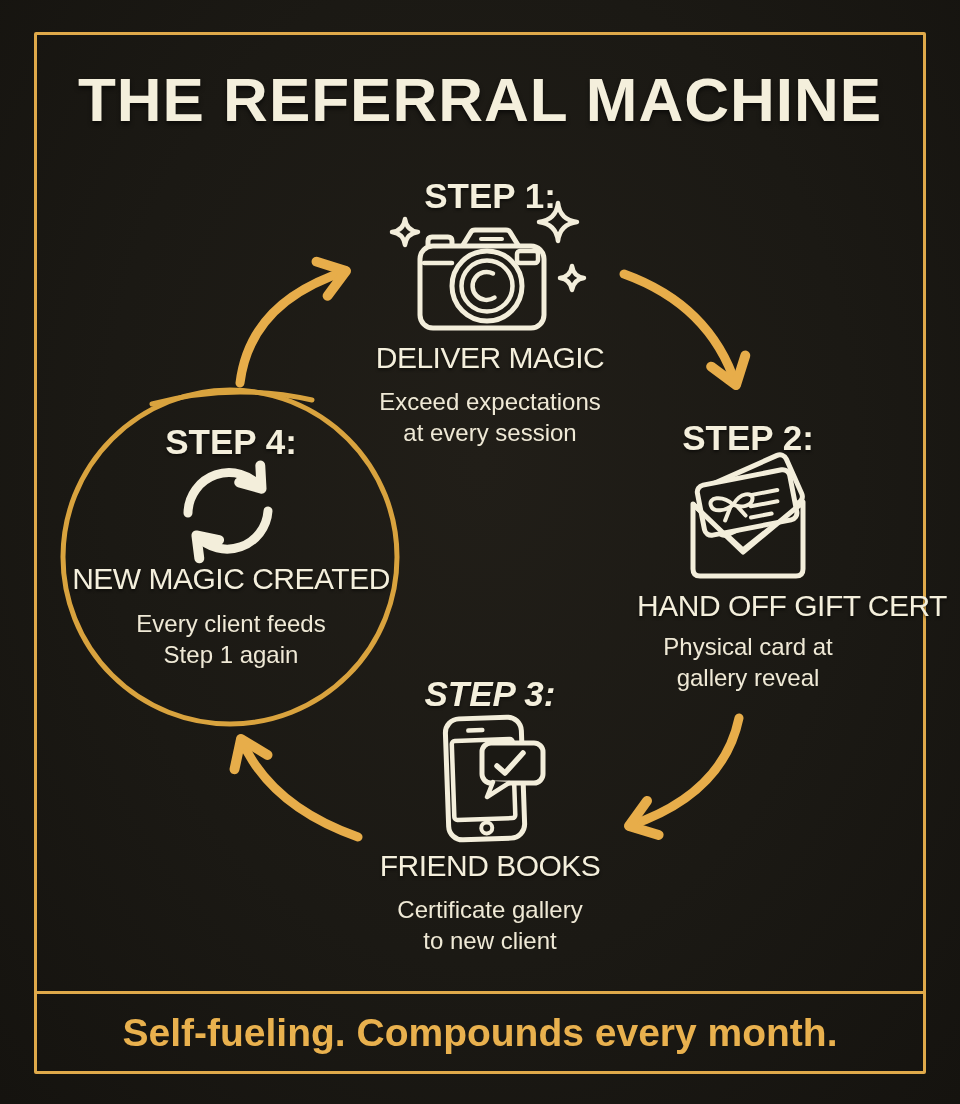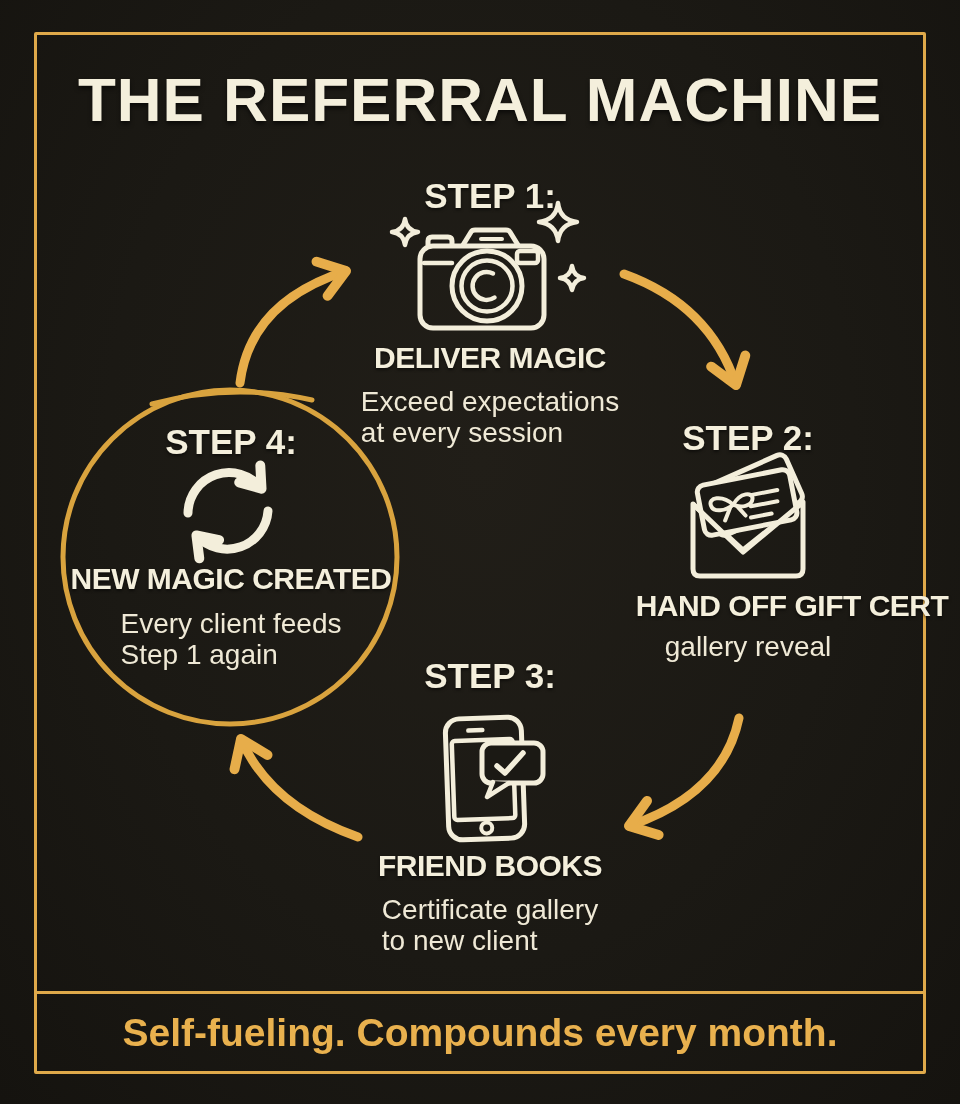--- a/index.html
+++ b/index.html
@@ -21,26 +21,26 @@
     font-size:62px; font-weight:bold; color:#f4efdc; letter-spacing:1px;
     text-shadow:0 3px 4px rgba(0,0,0,.55); white-space:nowrap;
   }
   .step-label {
     position:absolute; transform:translateX(-50%);
     font-size:35px; font-weight:bold; color:#f4efdc; white-space:nowrap;
     text-shadow:0 2px 3px rgba(0,0,0,.5);
   }
   .step-heading {
     position:absolute; transform:translateX(-50%);
-    font-size:30px; font-weight:bold; color:#f4efdc; letter-spacing:-0.5px;
+    font-size:30px; font-weight:normal; color:#f4efdc; letter-spacing:-0.5px;
     white-space:nowrap; text-shadow:0 2px 3px rgba(0,0,0,.5);
   }
   .step-desc {
-    position:absolute; transform:translateX(-50%); text-align:left;
-    font-size:28px; color:#efe9d6; line-height:31px; white-space:nowrap;
+    position:absolute; transform:translateX(-50%); text-align:center;
+    font-size:24px; color:#efe9d6; line-height:31px; white-space:nowrap;
   }
   .footer-text {
     position:absolute; top:1011px; left:0; width:960px; text-align:center;
     font-size:39px; font-weight:bold; color:#e9b14e; white-space:nowrap;
   }
   svg.art { position:absolute; left:0; top:0; }
 </style>
 </head>
 <body>
 
@@ -128,24 +128,25 @@
   <div class="step-label" style="left:490px; top:176px;">STEP 1:</div>
   <div class="step-heading" style="left:490px; top:341px;">DELIVER MAGIC</div>
   <div class="step-desc" style="left:490px; top:386px;">
     <div>Exceed expectations</div>
     <div>at every session</div>
   </div>
 
   <div class="step-label" style="left:748px; top:418px;">STEP 2:</div>
   <div class="step-heading" style="left:749px; top:589px;margin-left:43px;">HAND OFF GIFT CERT</div>
   <div class="step-desc" style="left:748px; top:631px;">
+    <div>Physical card at</div>
     <div>gallery reveal</div>
   </div>
 
-  <div class="step-label" style="left:490px; top:656px;">STEP 3:</div>
+  <div class="step-label" style="left:490px; top:674px;font-style:italic;">STEP 3:</div>
   <div class="step-heading" style="left:490px; top:849px;">FRIEND BOOKS</div>
   <div class="step-desc" style="left:490px; top:894px;">
     <div>Certificate gallery</div>
     <div>to new client</div>
   </div>
 
   <div class="step-label" style="left:231px; top:422px;">STEP 4:</div>
   <div class="step-heading" style="left:231px; top:562px;">NEW MAGIC CREATED</div>
   <div class="step-desc" style="left:231px; top:608px;">
     <div>Every client feeds</div>

